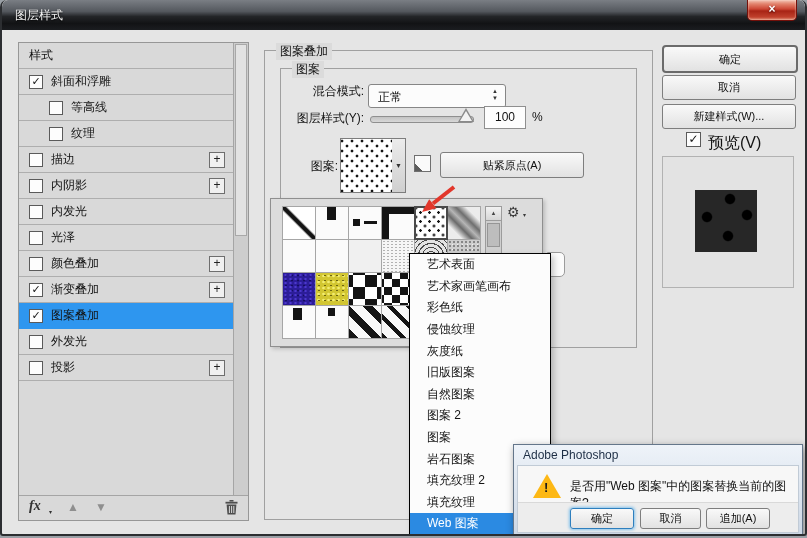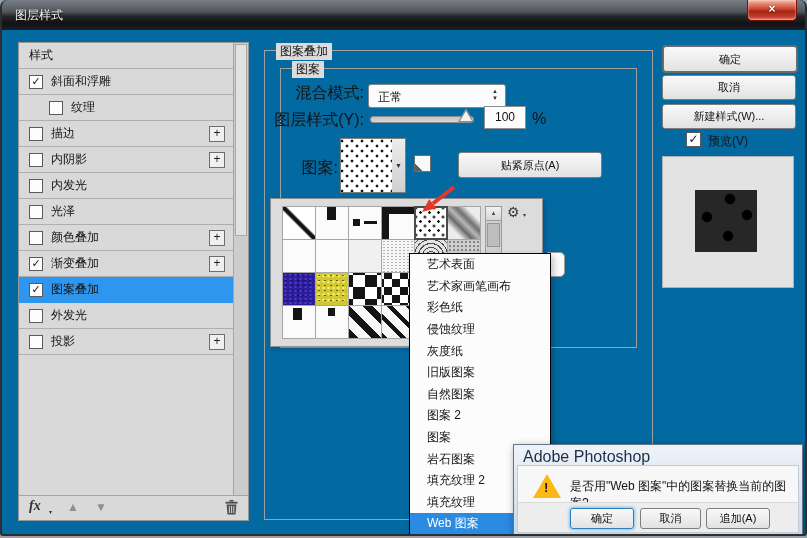--- a/index.html
+++ b/index.html
@@ -1,16 +1,16 @@
 <!DOCTYPE html>
 <html><head>
 <meta charset="utf-8">
 <style>
   html,body{margin:0;padding:0;background:#9aa0a6;font-family:"Liberation Sans","DejaVu Sans",sans-serif;}
-  .window{position:relative;width:803px;height:534px;margin:0;background:#0369a1;
+  .window{position:relative;width:803px;height:534px;margin:0;background:#e5e5e5;
     border:2px solid #2c2e31;border-top:none;border-radius:7px 7px 3px 3px;overflow:hidden;}
   
   .titlebar{position:absolute;left:0;top:0;right:0;height:30px;
     background:linear-gradient(#7a7e84 0%,#54585e 38%,#232528 55%,#121315 78%,#1b1d20 100%);
     border-radius:6px 6px 0 0;}
   .title{position:absolute;left:13px;top:7px;font-size:12px;color:#f2f2f2;text-shadow:0 1px 2px #000;}
   .closebtn{position:absolute;left:745px;top:0;width:48px;height:20px;border:1px solid #74100a;border-top:none;
     border-radius:0 0 5px 5px;background:linear-gradient(#f3c3b4 0%,#e2826c 20%,#cc4634 45%,#a82415 55%,#c0402c 85%,#e08a70 100%);
     color:#fff;font-size:12px;font-weight:bold;text-align:center;line-height:18px;text-shadow:0 1px 2px #4a0500;
     box-shadow:inset 0 0 2px #ffe4d8;cursor:default;}
@@ -30,41 +30,41 @@
   .fx{position:absolute;left:10px;top:2px;font-family:"Liberation Serif","DejaVu Serif",serif;font-style:italic;font-weight:bold;font-size:14px;color:#333;}
   .fxarr{position:absolute;left:30px;top:12px;font-size:6px;color:#333;}
   .mvup{position:absolute;left:48px;top:4px;font-size:12px;color:#8f8f8f;}
   .mvdn{position:absolute;left:76px;top:4px;font-size:12px;color:#8f8f8f;}
   .trash{position:absolute;right:10px;top:4px;}
   
   .group{position:absolute;border:1px solid #a0a0a0;}
   .g-outer{left:262px;top:50px;width:387px;height:468px;}
   .g-inner{left:278px;top:68px;width:355px;height:278px;}
   .glabel{position:absolute;background:#dbdbdb;padding:0 4px;font-size:12px;color:#141414;z-index:1;}
-  .lbl{position:absolute;font-size:16px;color:#141414;}
+  .lbl{position:absolute;font-size:12px;color:#141414;}
   .r{text-align:right;}
   .dropdown{position:absolute;left:366px;top:84px;width:136px;height:22px;background:#fcfcfc;border:1px solid #868686;border-radius:3px;font-size:12px;color:#111;}
   .ddtext{position:absolute;left:9px;top:4px;}
   .stepper{position:absolute;right:7px;top:3px;display:flex;flex-direction:column;align-items:center;}
   .stepper span{font-size:6px;line-height:7px;color:#333;}
   .sl-track{position:absolute;left:368px;top:116px;width:102px;height:5px;background:linear-gradient(#c3c3c3,#d8d8d8);border:1px solid #8f8f8f;border-radius:3px;}
   .sl-handle{position:absolute;left:456px;top:108px;width:0;height:0;border-left:8px solid transparent;border-right:8px solid transparent;border-bottom:14px solid #8a8a8a;}
   .sl-handle:after{content:"";position:absolute;left:-6px;top:2.5px;border-left:6px solid transparent;border-right:6px solid transparent;border-bottom:10.5px solid #f2f2f2;}
   .valbox{position:absolute;left:482px;top:106px;width:40px;height:21px;background:#fdfdfd;border:1px solid #8f8f8f;font-size:12px;color:#111;text-align:center;line-height:21px;}
   .swatchbox{position:absolute;left:338px;top:138px;width:51px;height:53px;border:1px solid #7d7d7d;
     background-color:#fff;
     background-image:radial-gradient(#141414 1.2px,transparent 1.7px),radial-gradient(#141414 1.2px,transparent 1.7px);
     background-size:10px 10px;background-position:1px 2px,6px 7px;}
   .swatchdrop{position:absolute;left:390px;top:138px;width:13px;height:53px;background:linear-gradient(#ececec,#cfcfcf);
     border:1px solid #7d7d7d;border-left:none;font-size:7px;color:#333;text-align:center;line-height:53px;}
   .newpat{position:absolute;left:412px;top:155px;width:15px;height:15px;border:1px solid #6f6f6f;
     background:linear-gradient(45deg,#5c5c5c 5px,#fafafa 5px);}
   .btn{background:linear-gradient(#f9f9f9,#e2e2e2);border:1px solid #7e7e7e;border-radius:3px;font-size:11px;color:#111;
     display:flex;align-items:center;justify-content:center;cursor:default;}
-  .snapbtn{position:absolute;left:456px;top:152px;width:142px;height:24px;}
+  .snapbtn{position:absolute;left:438px;top:152px;width:142px;height:24px;}
   
   .picker{position:absolute;left:268px;top:198px;width:271px;height:147px;background:#dcdcdc;border:1px solid #8f8f8f;z-index:2;box-shadow:2px 2px 4px rgba(0,0,0,.18);}
   .grid{position:absolute;left:11px;top:7px;display:grid;grid-template-columns:repeat(6,32px);grid-auto-rows:32px;gap:1px;background:#a6a6a6;border:1px solid #a6a6a6;}
   .sw{width:32px;height:32px;background:#fbfbfb;background-repeat:no-repeat;}
   .sw.selected{outline:2px solid #4a4a4a;outline-offset:-1px;}
   .sw.diag-line{background:linear-gradient(45deg,#fff 43%,#141414 47%,#141414 53%,#fff 57%);}
   .sw.top-bar{background-image:linear-gradient(#141414,#141414);background-size:9px 13px;background-position:11px 0;}
   .sw.square-dash{background-image:linear-gradient(#141414,#141414),linear-gradient(#141414,#141414);background-size:7px 7px,13px 3px;background-position:4px 12px,15px 14px;background-repeat:no-repeat;}
   .sw.corner-frame{box-shadow:inset 7px 7px 0 #141414;}
   .sw.polka{background-color:#fff;background-image:radial-gradient(#141414 1.1px,transparent 1.5px),radial-gradient(#141414 1.1px,transparent 1.5px);background-size:9px 9px;background-position:1px 1px,5.5px 5.5px;background-repeat:repeat;}
@@ -91,31 +91,31 @@
   .redarrow{position:absolute;left:412px;top:184px;z-index:4;}
   
   .menu{position:absolute;left:407px;top:253px;width:140px;background:#fcfcfc;border:1px solid #000000;z-index:5;box-shadow:3px 3px 6px rgba(0,0,0,.22);}
   .mitem{height:21.6px;display:flex;align-items:center;padding-left:17px;font-size:12px;color:#141414;}
   .mitem.sel{background:#2b8ae2;color:#fff;}
   
   .okbtn{position:absolute;left:660px;top:45px;width:132px;height:24px;border:2px solid #6b6b6b;border-radius:4px;}
   .cancelbtn{position:absolute;left:660px;top:75px;width:132px;height:23px;}
   .newstylebtn{position:absolute;left:660px;top:104px;width:132px;height:23px;}
   .pvcb{position:absolute;left:684px;top:132px;width:13px;height:13px;background:#fdfdfd;border:1px solid #5a5a5a;font-size:12px;line-height:12px;font-weight:bold;text-align:center;color:#111;}
-  .pvlabel{position:absolute;left:706px;top:133px;font-size:12px;color:#141414;}
+  .pvlabel{position:absolute;left:706px;top:133px;font-size:16px;color:#141414;}
   .pvpanel{position:absolute;left:660px;top:156px;width:130px;height:130px;background:#e3e3e3;border:1px solid #b2b2b2;}
   .pvswatch{position:absolute;left:32px;top:33px;width:62px;height:62px;background-color:#272727;
     background-image:radial-gradient(circle at 35px 9px,#000 4.5px,transparent 5.8px),
       radial-gradient(circle at 12px 27px,#000 4.5px,transparent 5.8px),
       radial-gradient(circle at 52px 25px,#000 4.5px,transparent 5.8px),
       radial-gradient(circle at 33px 46px,#000 4.5px,transparent 5.8px);}
   
   .alert{position:absolute;left:511px;top:444px;width:288px;height:91px;z-index:6;
     background:linear-gradient(#eef3f9,#ccd7e5);border:1px solid #64768a;box-shadow:2px 3px 8px rgba(0,0,0,.45);}
-  .atitle{position:absolute;left:9px;top:3px;font-size:16px;color:#1d2e45;}
+  .atitle{position:absolute;left:9px;top:3px;font-size:12px;color:#1d2e45;}
   .aclient{position:absolute;left:3px;right:3px;top:20px;bottom:3px;background:#f7f7f7;border:1px solid #c1cbd6;}
   .afooter{position:absolute;left:0;right:0;bottom:0;height:29px;background:#ededed;border-top:1px solid #d9d9d9;}
   .warn{position:absolute;left:15px;top:8px;width:0;height:0;border-left:14px solid transparent;border-right:14px solid transparent;border-bottom:24px solid #fdb815;}
   .warnmark{position:absolute;left:26px;top:14px;font-size:13px;font-weight:bold;color:#1a1a1a;}
   .amsg{position:absolute;left:52px;top:12px;font-size:12px;color:#111;}
   .abtn{position:absolute;top:5px;height:19px;border-radius:3px;}
   .abtn.ok{left:52px;width:62px;border:1px solid #2e7fbe;box-shadow:0 0 3px 1px #86c2ea;}
   .abtn.cancel{left:122px;width:59px;}
   .abtn.append{left:188px;width:62px;}
 </style>
@@ -132,20 +132,24 @@
   </div>
 
   <div class="sidebar">
     <div class="slist">
         <div class="srow">
           <span class="slab">样式</span>
         </div>
         <div class="srow">
           <span class="cb">✓</span>
           <span class="slab">斜面和浮雕</span>
+        </div>
+        <div class="srow ind">
+          <span class="cb"></span>
+          <span class="slab">等高线</span>
         </div>
         <div class="srow ind">
           <span class="cb"></span>
           <span class="slab">纹理</span>
         </div>
         <div class="srow">
           <span class="cb"></span>
           <span class="slab">描边</span>
           <span class="plus">+</span>
         </div>

